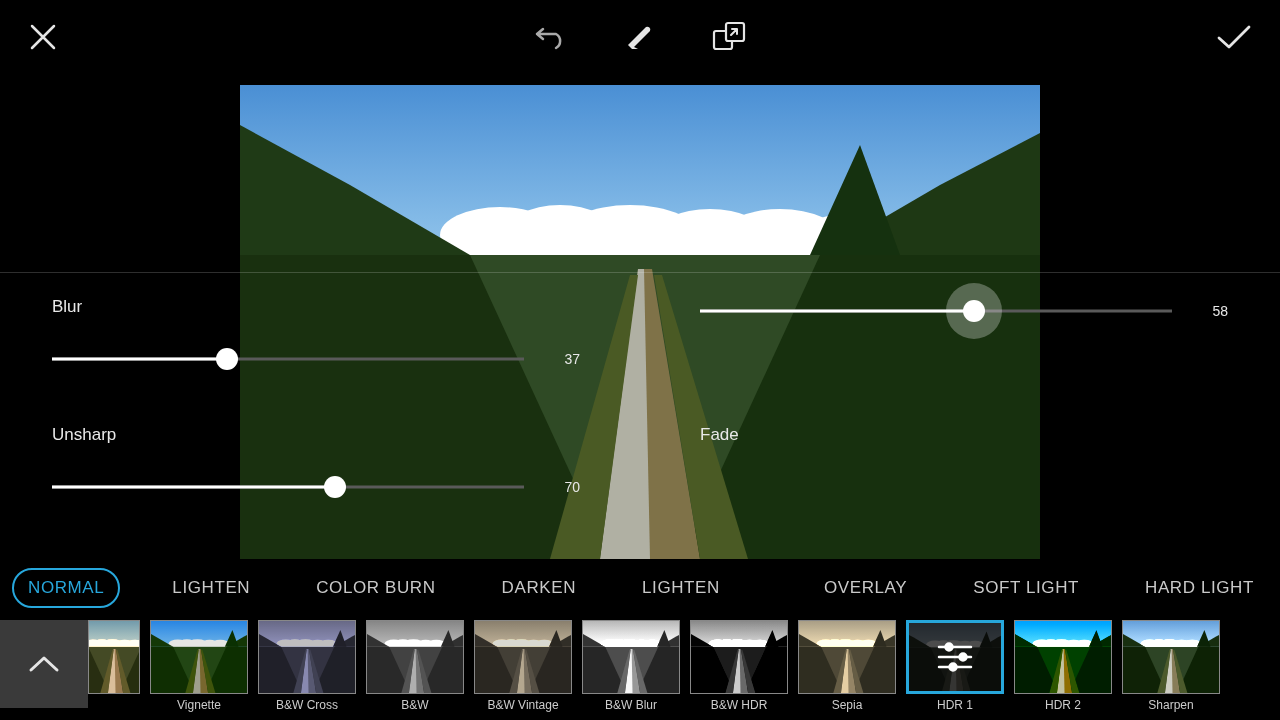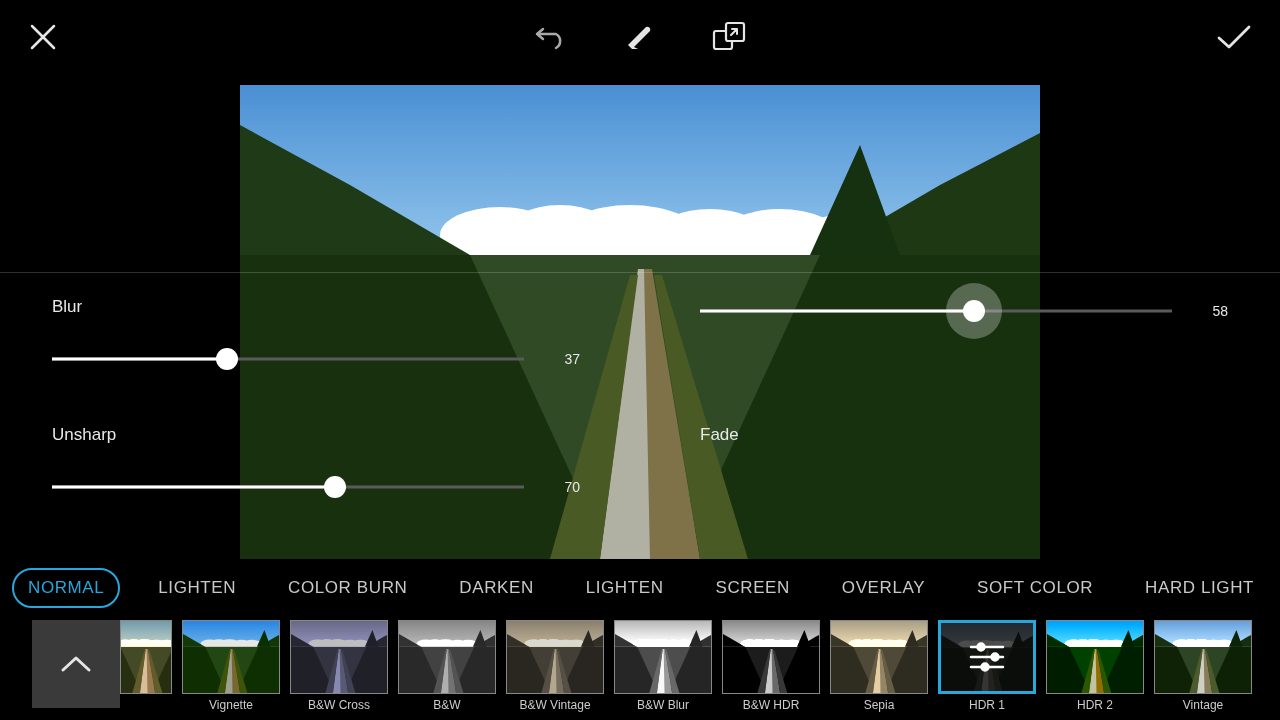--- a/index.html
+++ b/index.html
@@ -126,21 +126,20 @@
   }
 
   .filters-strip {
     position: absolute;
     bottom: 0;
     left: 0;
     width: 1280px;
     height: 100px;
     display: flex;
     align-items: flex-start;
-    padding-left: 32px;
   }
   .expand-btn {
     width: 88px;
     height: 88px;
     background: #3a3a3a;
     display: flex;
     align-items: center;
     justify-content: center;
     cursor: pointer;
     flex-shrink: 0;
@@ -305,25 +304,24 @@
     <div class="blend-item selected">NORMAL</div>
     <div class="blend-spacer"></div>
     <div class="blend-item">LIGHTEN</div>
     <div class="blend-spacer"></div>
     <div class="blend-item">COLOR BURN</div>
     <div class="blend-spacer"></div>
     <div class="blend-item">DARKEN</div>
     <div class="blend-spacer"></div>
     <div class="blend-item">LIGHTEN</div>
     <div class="blend-spacer"></div>
-    <div class="blend-item">SCREEN</div>
     <div class="blend-spacer"></div>
     <div class="blend-item">OVERLAY</div>
     <div class="blend-spacer"></div>
-    <div class="blend-item">SOFT COLOR</div>
+    <div class="blend-item">SOFT LIGHT</div>
     <div class="blend-spacer"></div>
     <div class="blend-item">HARD LIGHT</div>
   </div>
 
 <div class="filters-strip">
   <div class="expand-btn">
     <svg width="34" height="20" viewBox="0 0 34 20">
         <path d="M4 16 L17 4 L30 16" stroke="#e5e5e5" stroke-width="3" fill="none" stroke-linecap="round" stroke-linejoin="round"></path>
       </svg>
   </div>
@@ -396,16 +394,16 @@
       <div class="filter-item">
         <div class="filter-thumb"><svg viewBox="0 0 800 474" preserveAspectRatio="xMidYMid slice" style="width: 100%; height: 100%; filter: saturate(1.9) contrast(1.35);">
             <use href="#scene"></use>
           </svg></div>
         <div class="filter-label">HDR 2</div>
       </div>
       <div class="filter-item">
         <div class="filter-thumb"><svg viewBox="0 0 800 474" preserveAspectRatio="xMidYMid slice" style="width: 100%; height: 100%; filter: saturate(0.65) brightness(1.1) contrast(1.2);">
             <use href="#scene"></use>
           </svg></div>
-        <div class="filter-label">Vintage</div>
+        <div class="filter-label">Sharpen</div>
       </div>
     </div>
 </div>
 
 </body></html>

